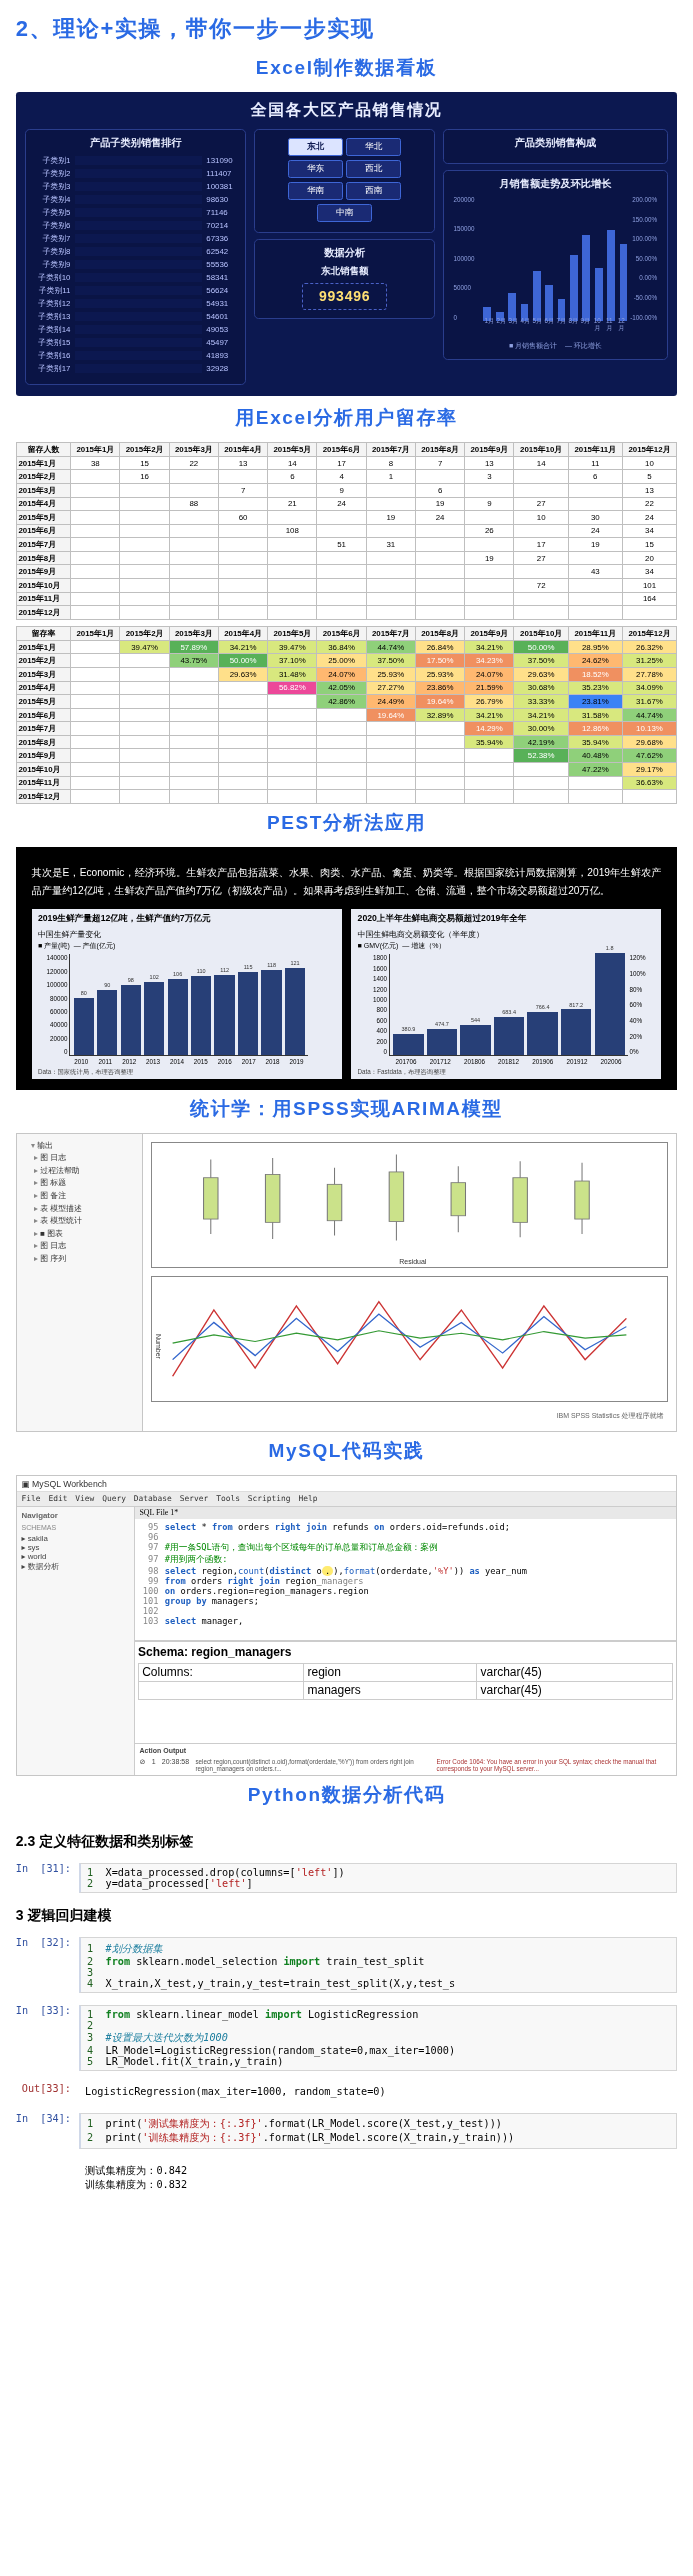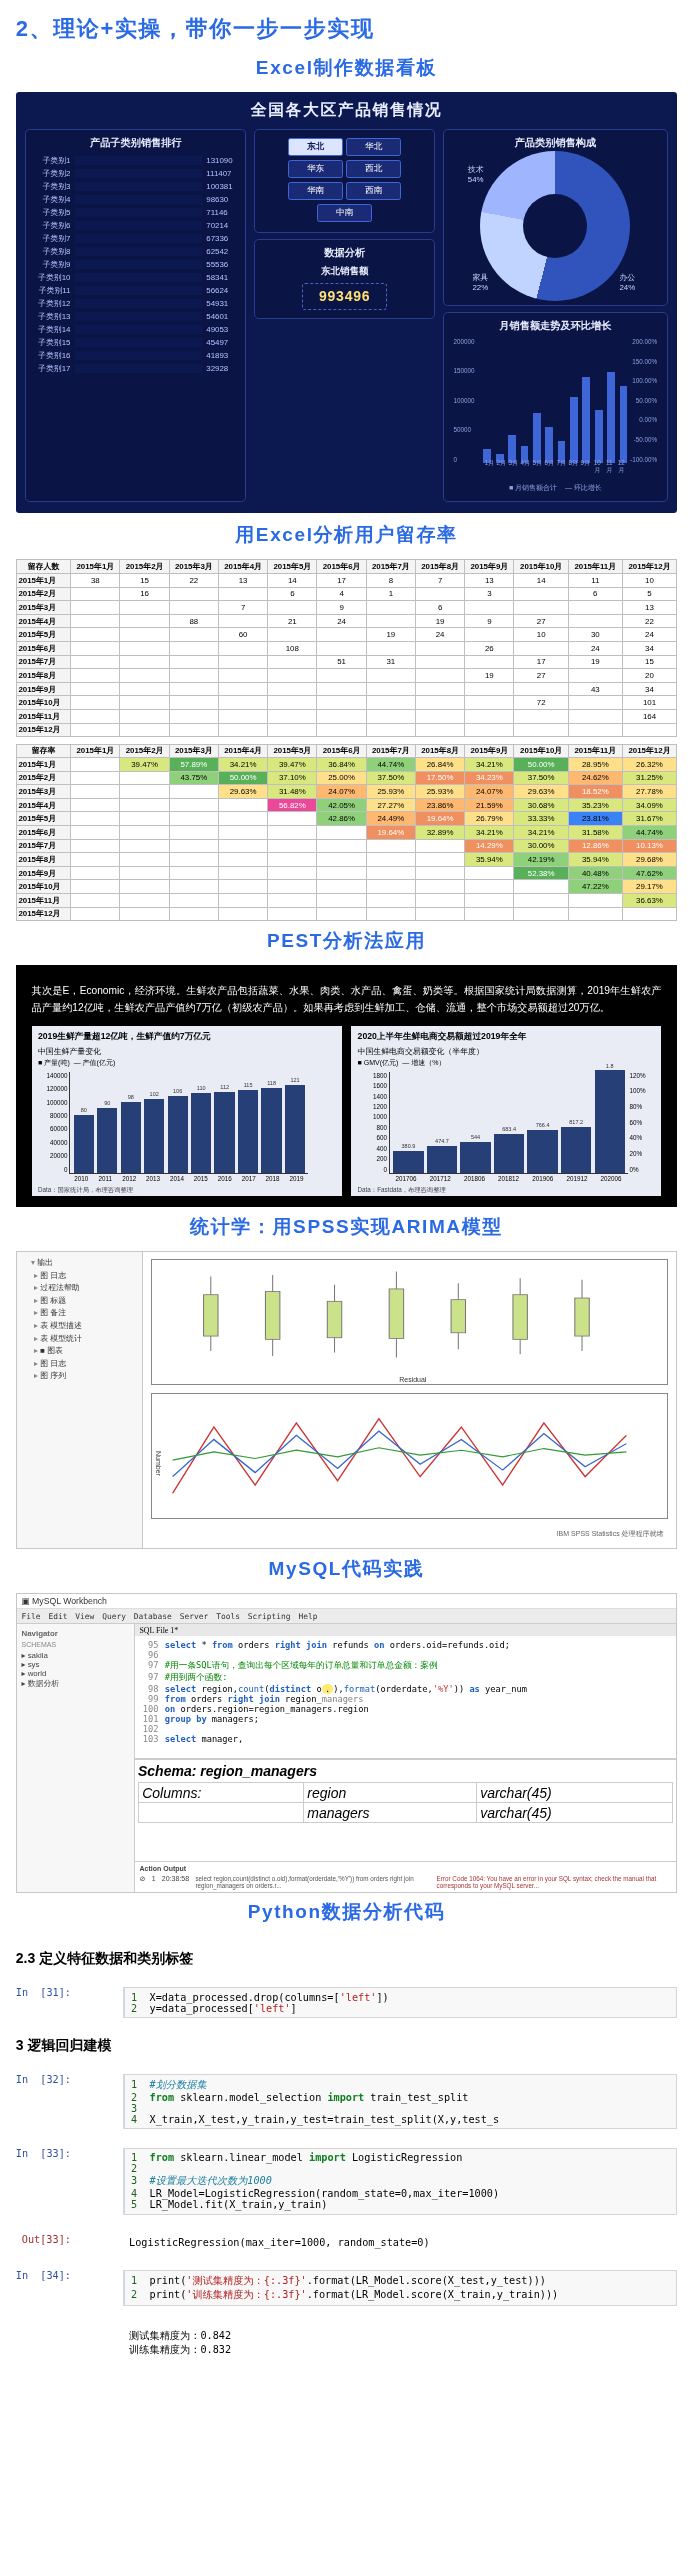--- a/index.html
+++ b/index.html
@@ -99,29 +99,29 @@
   .mysql-main  { flex: 1; display: flex; flex-direction: column; }
   .mysql-editor { flex: 1; border-bottom: 0.8px solid #ccc; padding: 3.2px 0; overflow: hidden; white-space: pre; }
   .mysql-editor .ln { display: flex; }
   .mysql-editor .gut { width: 30px; text-align: right; color: #888; padding-right: 6.3px; user-select: none; }
   .kw   { color: #2060c0; font-weight: bold; }
   .fn   { color: #2060c0; }
   .str  { color: #c03030; }
   .cmt  { color: #008800; }
   .op   { color: #808080; }
   .hl   { background: #ffeb70; border-radius: 6.3px; padding: 0 3.2px; }
-  .mysql-result { height: 102px; border-top: 0.8px solid #ccc; font-family: Tahoma, sans-serif; font-size: 14px; padding: 3.2px; font-style: italic; }
+  .mysql-result { height: 102px; border-top: 0.8px solid #ccc; font-family: Tahoma, sans-serif; font-size: 12px; padding: 3.2px; }
   .mysql-result table { border-collapse: collapse; width: 100%; margin-top: 3.2px; }
   .mysql-result th, .mysql-result td { border: 0.8px solid #ccc; padding: 1.6px 3.2px; text-align: left; }
   .mysql-action { border-top: 0.8px solid #ccc; padding: 3.2px 4.7px; font-size: 7px; color: #444; font-family: Tahoma, sans-serif; }
 
   
   .python { margin: 0 15.8px 23.6px; font-family: Consolas, monospace; font-size: 10.2px; }
   .py-h { font-family: "Microsoft YaHei", sans-serif; font-weight: bold; font-size: 14px; margin: 14px 0 7.9px; }
-  .cell { display: flex; margin: 19px 0; gap: 44px; }
+  .cell { display: flex; margin: 12px 0; }
   .prompt { width: 63px; color: #3050a0; text-align: right; padding-right: 7.9px; white-space: pre; }
   .prompt.out { color: #a03030; }
   .code { flex: 1; border: 0.8px solid #d5d5d5; border-left: 2.4px solid #d0d8e8; background: #f8f8f8; padding: 3.2px 6.3px; white-space: pre; overflow-x: auto; }
   .code .kw { color: #108020; font-weight: bold; }
   .code .str { color: #b22020; }
   .code .num { color: #206020; }
   .code .cmt { color: #2080a0; font-style: italic; }
   .out-plain { flex: 1; padding: 3.2px 6.3px; white-space: pre; }
 </style>
 </head>
@@ -231,26 +231,20 @@
         <div class="card-title">数据分析</div>
         <div class="kpi">
           <div class="kpi-label">东北销售额</div>
           <div class="kpi-val">993496</div>
         </div>
       </div>
     </div>
     <div class="dash-right">
       <div class="card">
         <div class="card-title">产品类别销售构成</div>
-        <div class="donut-wrap">
-          <div class="donut"></div>
-          <span class="d-leg" style="top:9.5px;left:15.8px">技术<br><span>54</span>%</span>
-          <span class="d-leg" style="bottom:4.7px;right:23.6px">办公<br><span>24</span>%</span>
-          <span class="d-leg" style="bottom:4.7px;left:20.5px">家具<br><span>22</span>%</span>
-        </div>
       </div>
       <div class="card">
         <div class="card-title">月销售额走势及环比增长</div>
         <div class="combo-chart">
           <div class="cc-axis-l" id="cc-l">
               <span>200000</span>
               <span>150000</span>
               <span>100000</span>
               <span>50000</span>
               <span>0</span>

